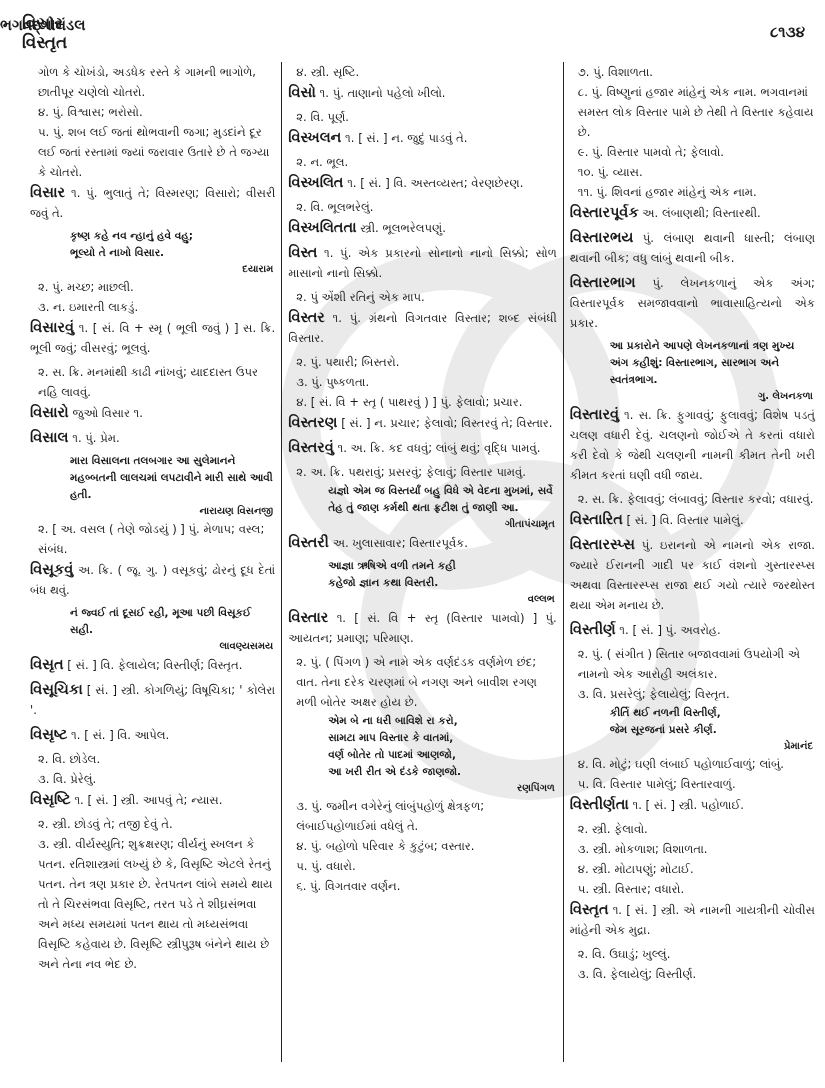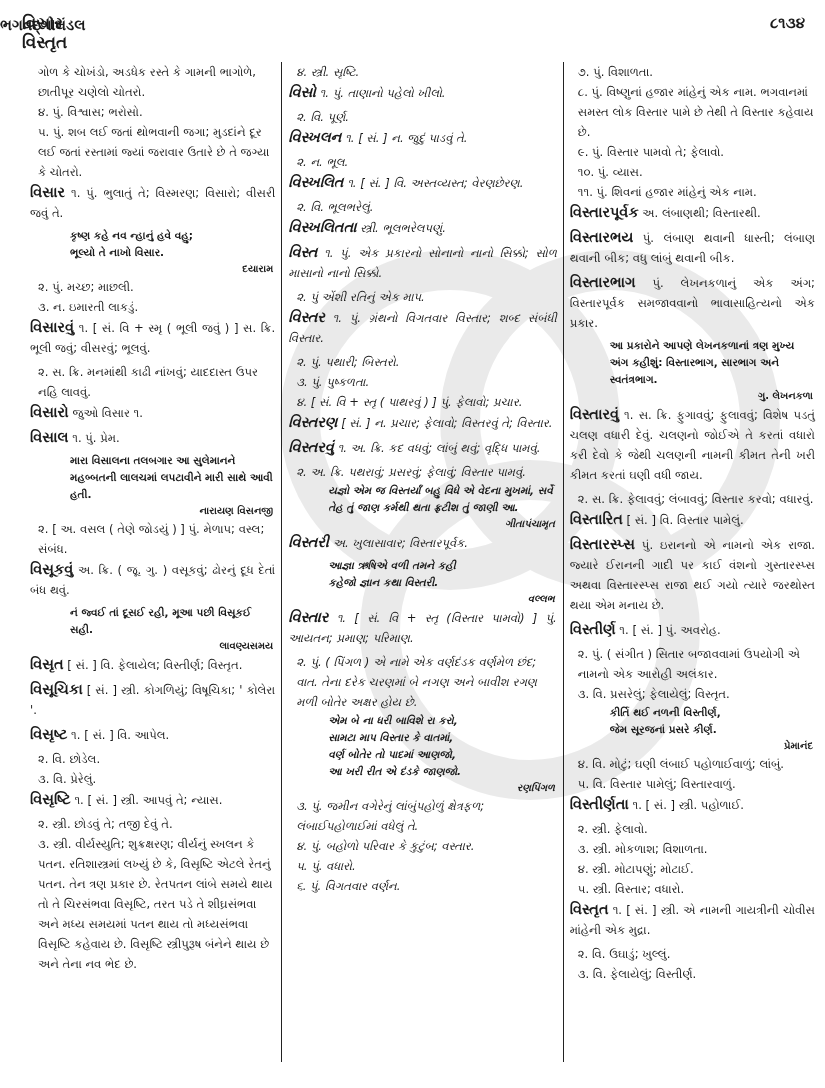--- a/index.html
+++ b/index.html
@@ -11,28 +11,28 @@
     position: absolute; left: 250px; top: 170px; width: 560px; height: 700px;
     pointer-events: none; opacity: 0.08;
   }
   .header {
     position: absolute; top: 14px; left: 0; width: 825px; height: 40px;
   }
   .guide { position: absolute; left: 22px; font-size: 17px; font-weight: bold; line-height: 18px; }
   .guide.g1 { top: 0; }
   .guide.g2 { top: 19px; }
   .title { position: absolute; left: 0; width: 825px; top: 2px; text-align: left; font-size: 15px; font-weight: bold; }
-  .pageno { position: absolute; right: 20px; top: 0; font-size: 15px; font-weight: bold; }
+  .pageno { position: absolute; right: 20px; top: 9px; font-size: 15px; font-weight: bold; }
   .columns {
     position: absolute; top: 62px; left: 26px; width: 795px; height: 1010px;
     display: flex;
   }
   .col { box-sizing: border-box; padding: 0 6px; font-size: 11.6px; line-height: 20px; }
   .col1 { width: 262px; padding-left: 4px; }
-  .col2 { width: 290px; border-left: 1.5px solid #222; border-right: 1.5px solid #222; height: 1000px; font-style: italic; }
+  .col2 { width: 290px; border-left: 1.5px solid #222; border-right: 1.5px solid #222; height: 1000px; }
   .col3 { width: 264px; }
   .entry { margin-bottom: 4px; text-align: justify; }
   .hw { font-weight: bold; font-size: 14.5px; }
   .sense { padding-left: 8px; }
   .cont { padding-left: 8px; }
   .quote { padding-left: 40px; font-size: 10.5px; font-weight: bold; line-height: 17px; }
   .attr { text-align: right; font-size: 10px; font-weight: bold; line-height: 16px; padding-right: 2px; }
 </style>
 </head>
 <body>

